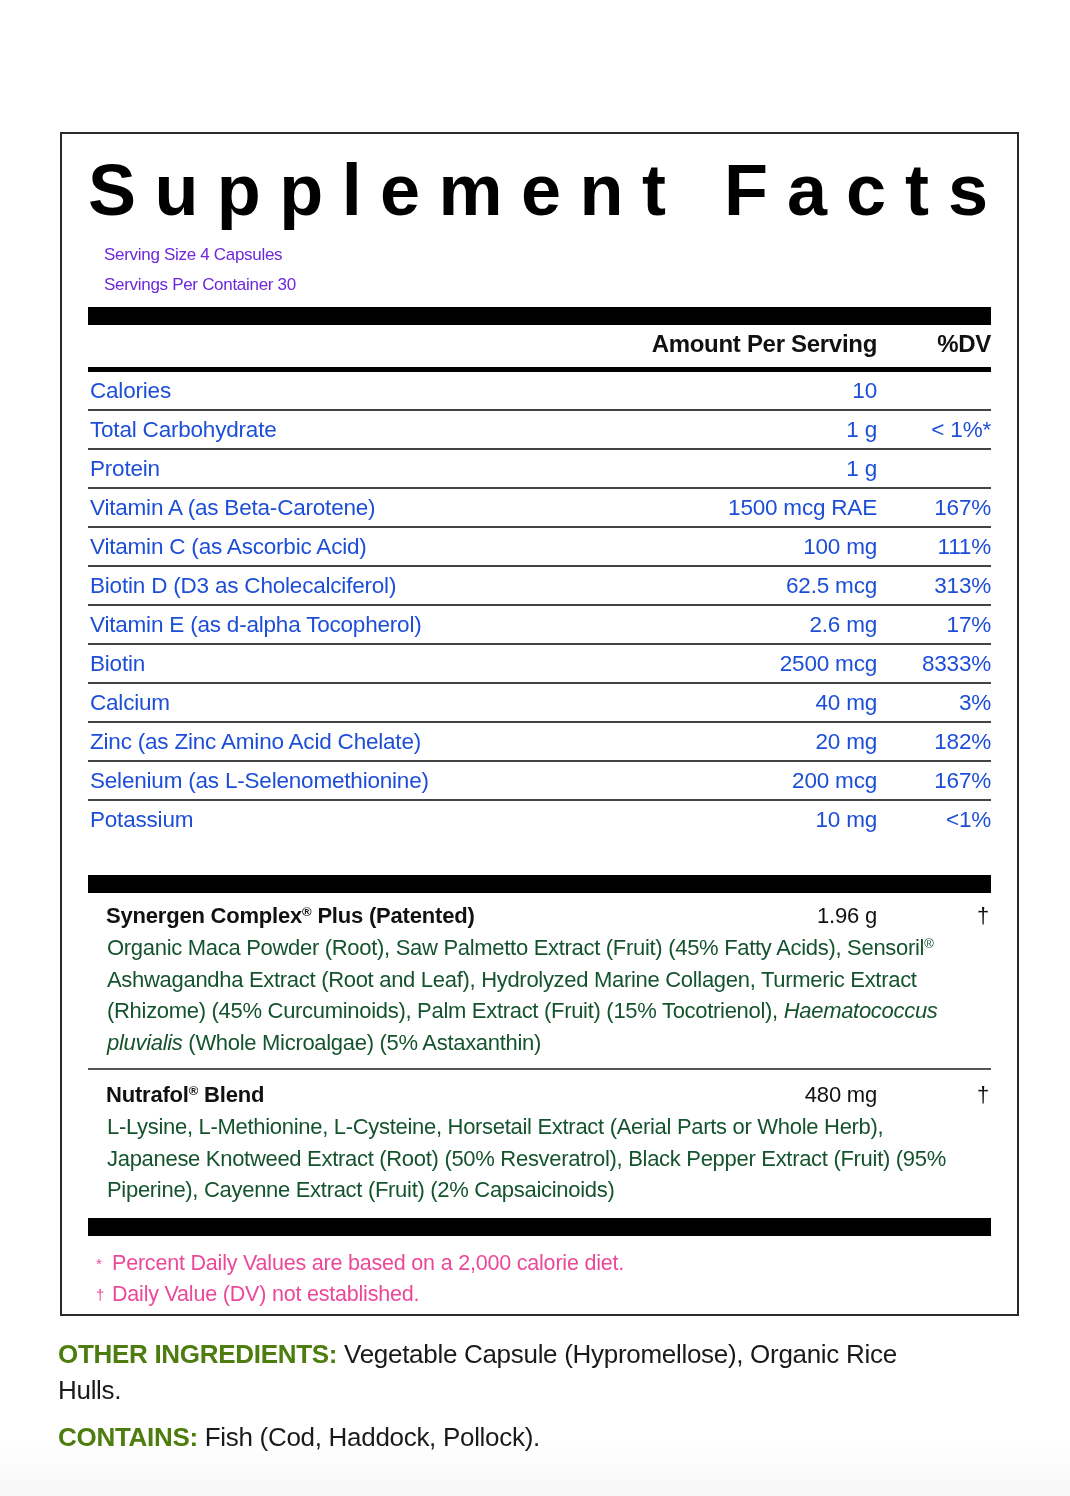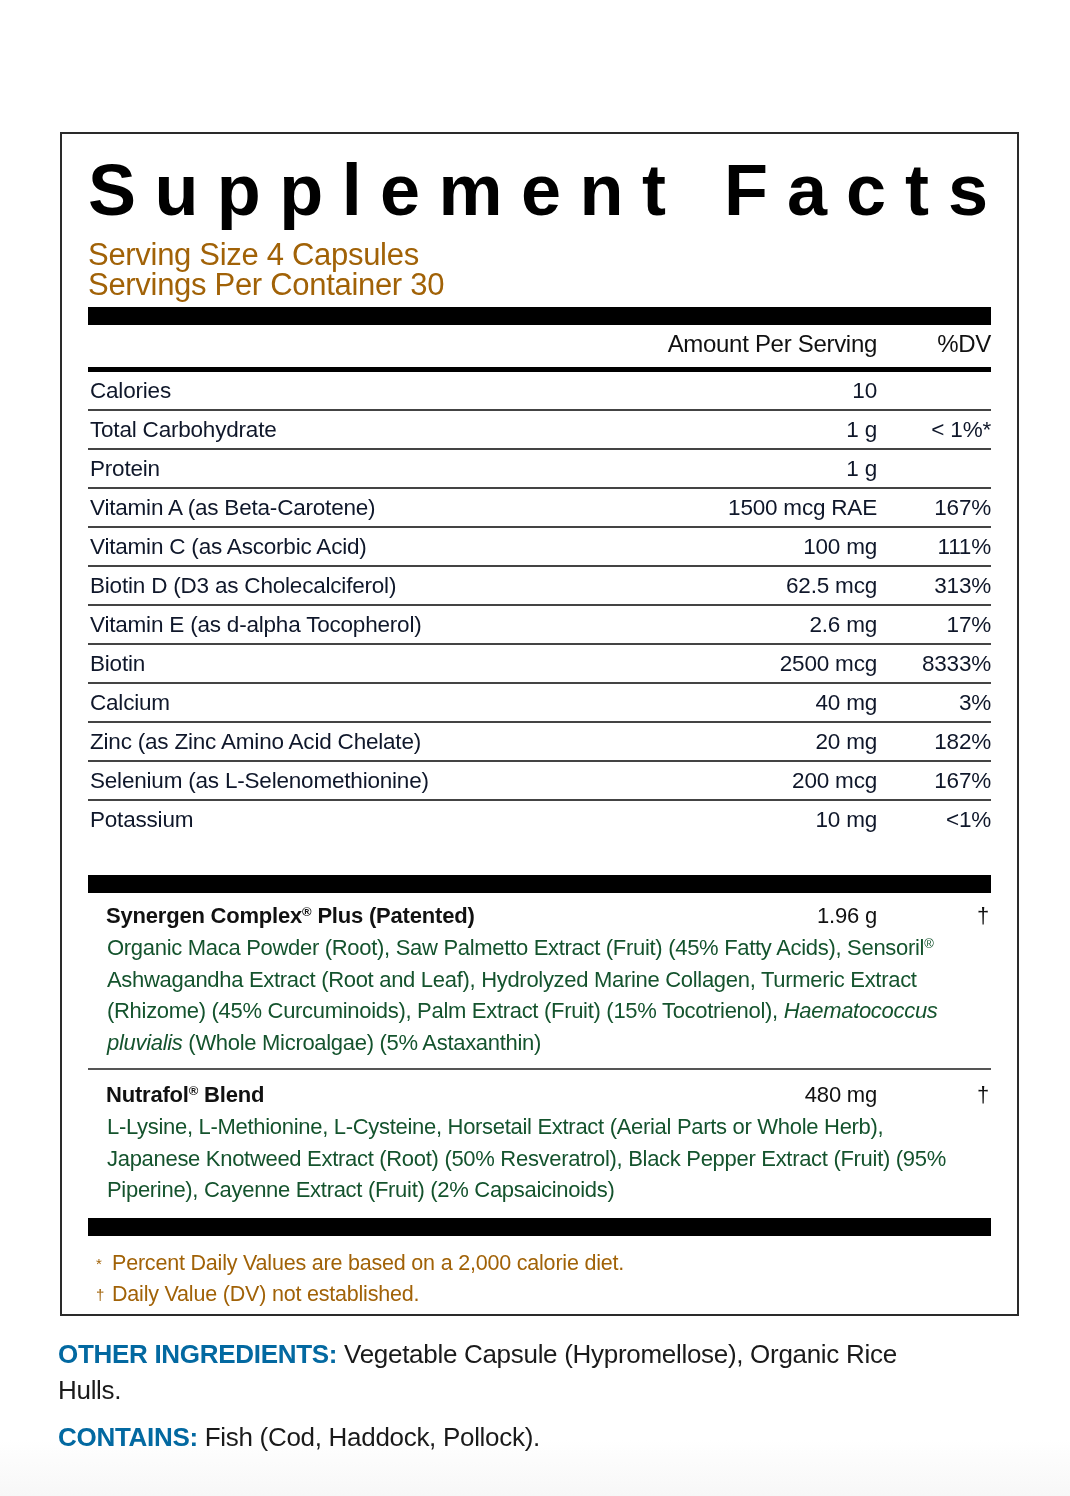--- a/index.html
+++ b/index.html
@@ -17,44 +17,44 @@
     box-sizing:content-box;
   }
   .title {
     position:absolute; left:26px; top:14px; width:900px;
     display:flex; justify-content:space-between;
     font-weight:bold; font-size:72px; line-height:84px; color:#000;
     letter-spacing:0;
   }
   .title .word { display:flex; }
   .title .word span { display:inline-block; }
-  .serving { position:absolute; left:26px; top:106px; font-size:31px; line-height:30px; color:#a16207; letter-spacing:-0.3px; }
+  .serving { position:absolute; left:42px; top:106px; font-size:17px; line-height:30px; color:#6d28d9; letter-spacing:-0.3px; }
   .bar-thick { position:absolute; left:26px; width:903px; height:18px; background:#000; }
-  .hdr { position:absolute; left:26px; top:194px; width:903px; height:36px; font-weight:normal; font-size:24px; letter-spacing:-0.3px; }
+  .hdr { position:absolute; left:26px; top:194px; width:903px; height:36px; font-weight:bold; font-size:24px; letter-spacing:-0.3px; }
   .hdr .amt { position:absolute; right:114px; top:2px; }
   .hdr .dv { position:absolute; right:0; top:2px; }
   .bar-med { position:absolute; left:26px; top:233px; width:903px; height:5px; background:#000; }
   .rows { position:absolute; left:26px; top:238px; width:903px; }
-  .row { position:relative; height:37px; border-bottom:2px solid #444; font-size:22.5px; line-height:37px; color:#0f172a; letter-spacing:-0.2px; }
+  .row { position:relative; height:37px; border-bottom:2px solid #444; font-size:22.5px; line-height:37px; color:#1d4ed8; letter-spacing:-0.2px; }
   .row:last-child { border-bottom:none; }
   .row .name { position:absolute; left:2px; top:0; }
   .row .amt { position:absolute; right:114px; top:0; }
   .row .dv { position:absolute; right:0; top:0; }
   .blend { position:absolute; left:26px; width:903px; }
   .blend .head { position:relative; height:32px; font-size:22px; line-height:32px; letter-spacing:-0.2px; }
   .blend .head .name { position:absolute; left:2px; font-weight:bold;margin-left:16px; }
   .blend .head .amt { position:absolute; right:114px; }
   .blend .head .dag { position:absolute; right:2px; }
   .blend .desc { padding-left:19px; font-size:22px; line-height:31.5px; color:#14532d; letter-spacing:-0.3px; width:850px; }
   sup.reg { font-size:13px; vertical-align:top; position:relative; top:-4px; }
   .sep-thin { position:absolute; left:26px; width:903px; height:2px; background:#555; }
-  .foot { position:absolute; left:26px; font-size:21.5px; line-height:31px; color:#a16207; letter-spacing:-0.2px; }
+  .foot { position:absolute; left:26px; font-size:21.5px; line-height:31px; color:#ec4899; letter-spacing:-0.2px; }
   .foot .mark { display:inline-block; width:24px; font-size:15px; vertical-align:top; text-align:left; padding-left:8px; box-sizing:border-box; }
   .other { position:absolute; left:58px; font-size:26px; line-height:36px; color:#1a1a1a; width:900px; letter-spacing:-0.3px; }
-  .other b { color:#0369a1; }
+  .other b { color:#4d7c0f; }
 </style>
 </head>
 <body>
 
 <div class="label-box">
 
   <div class="title">
     <div class="word" style="width: 578px; justify-content: space-between;">
         <span>S</span>
         <span>u</span>

